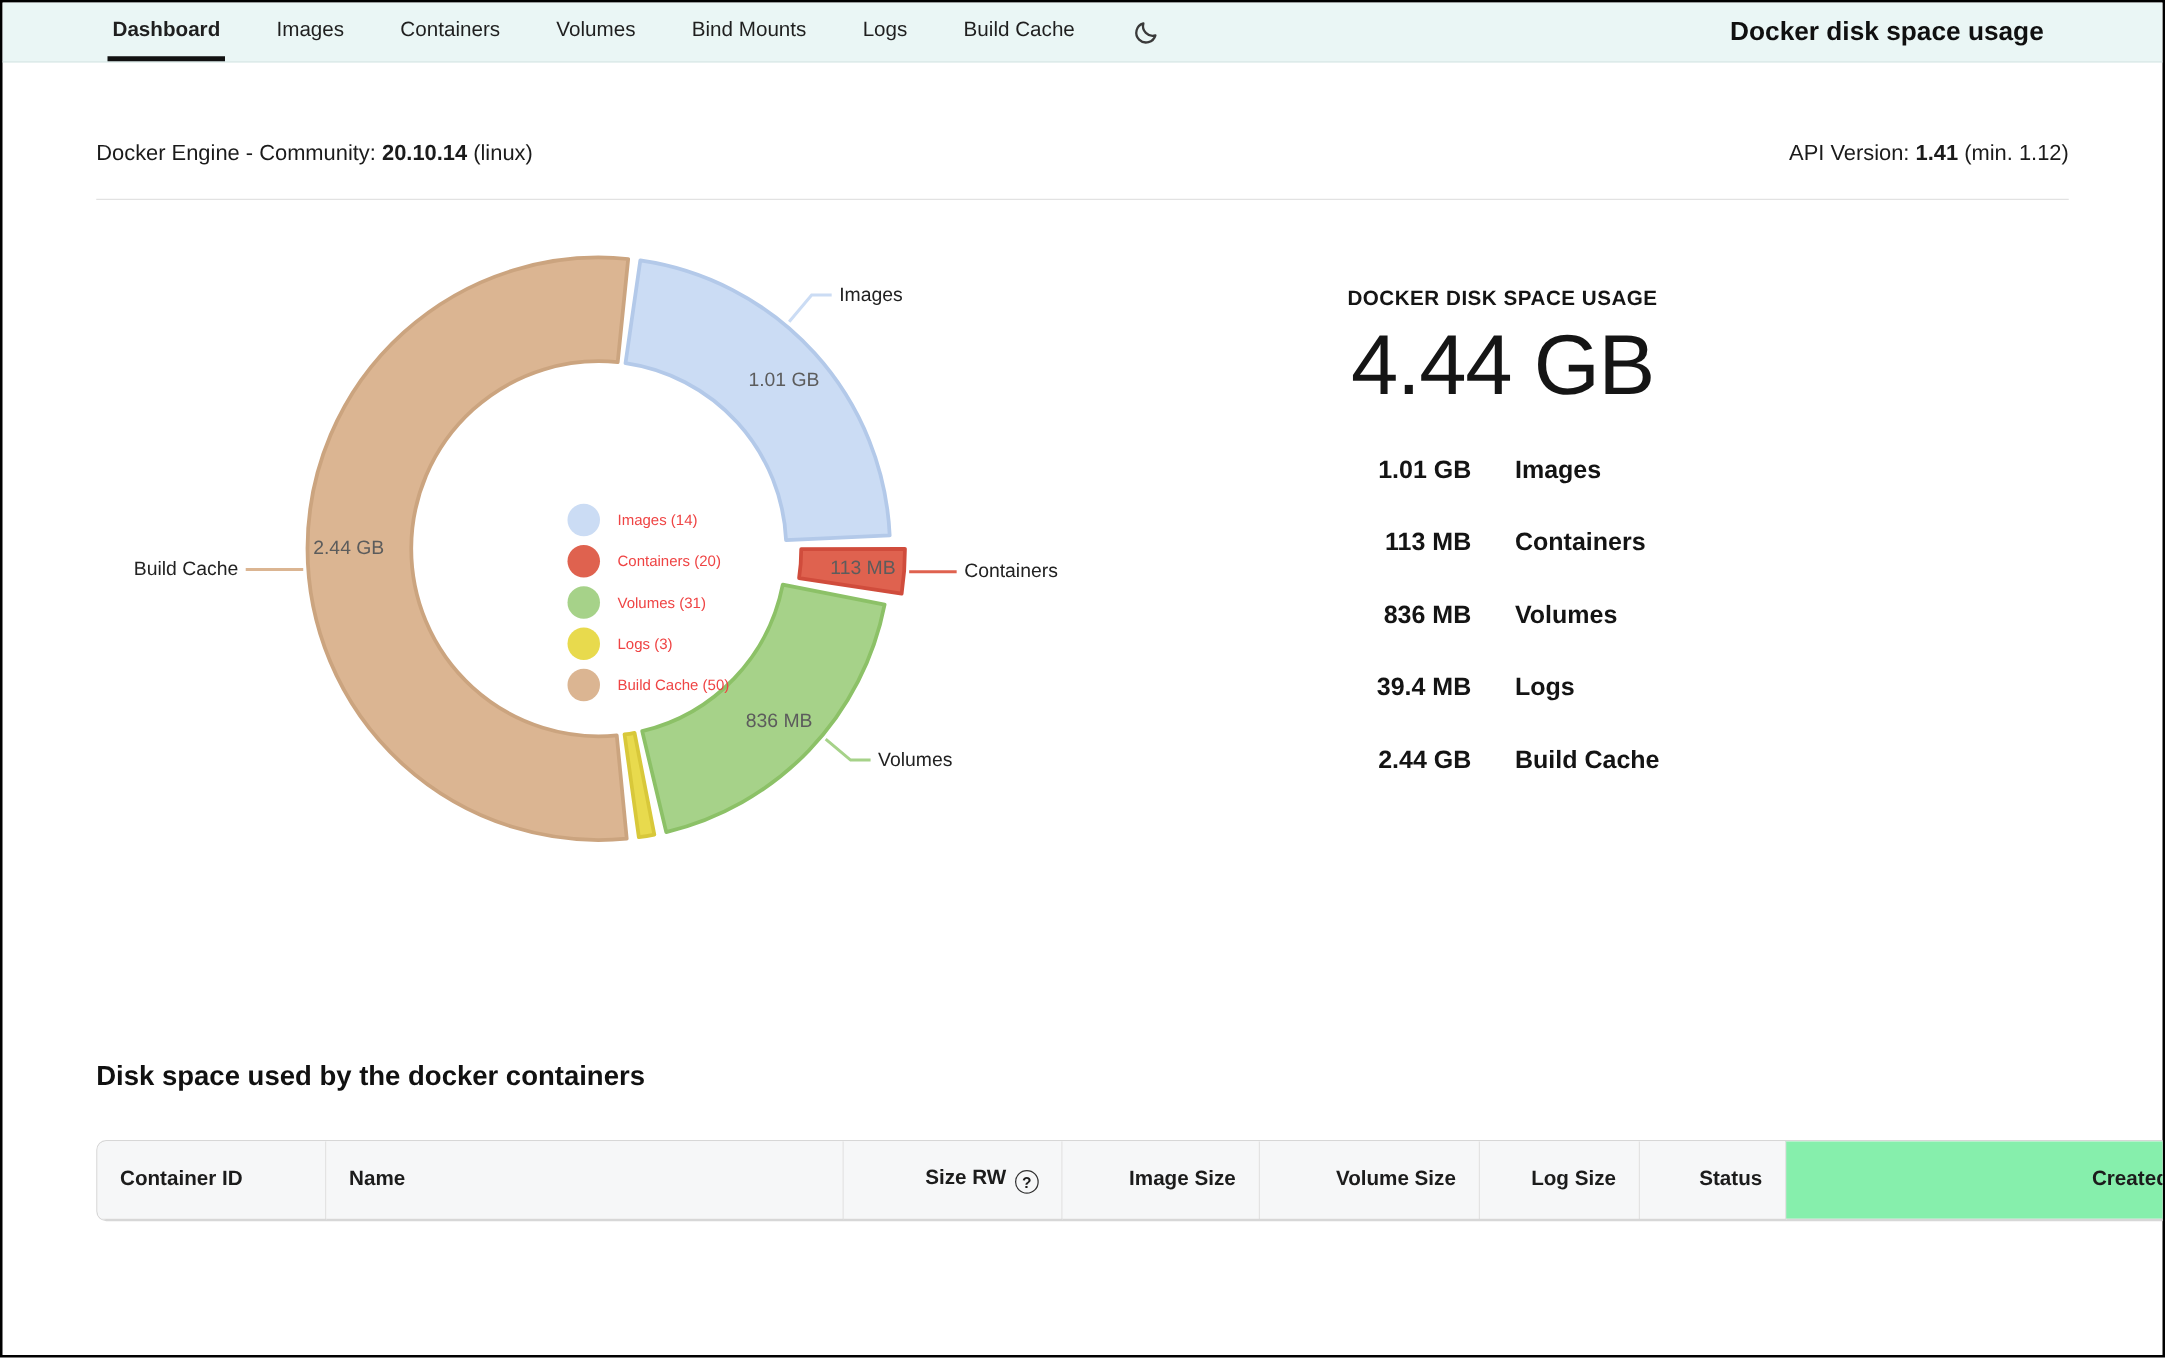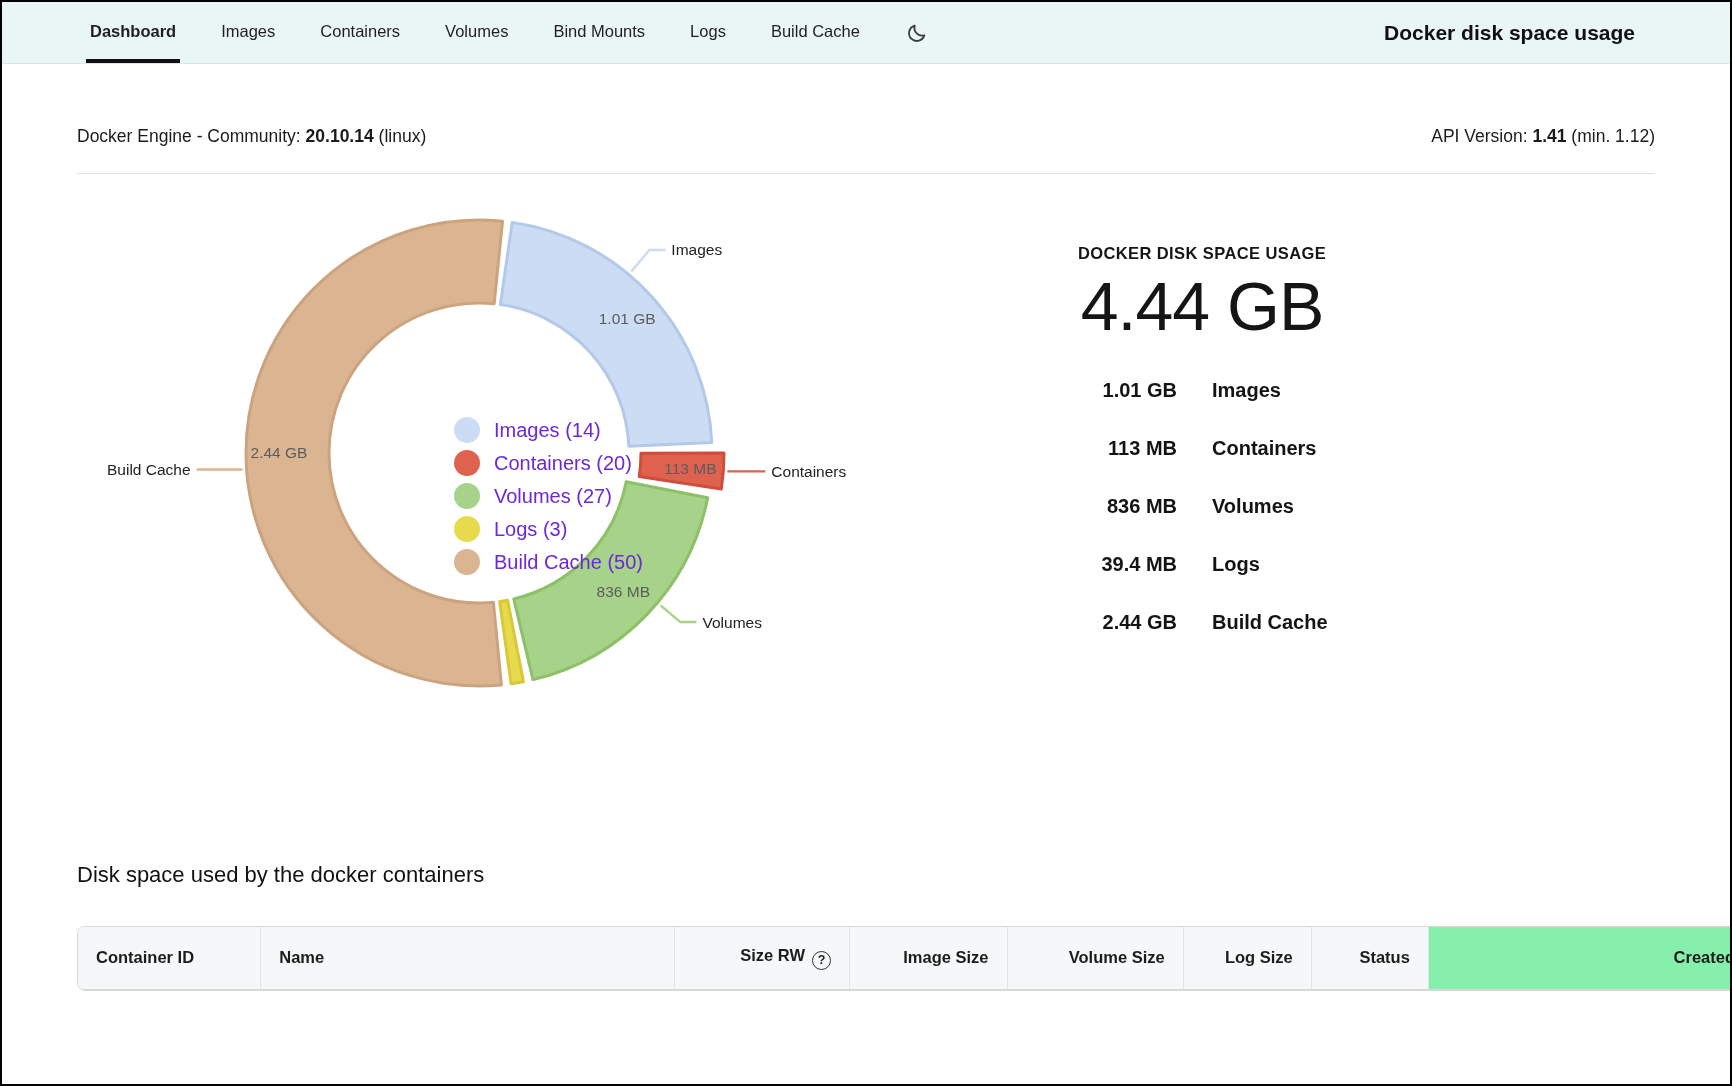--- a/index.html
+++ b/index.html
@@ -7,21 +7,21 @@
   body {
     width:1732px; height:1086px;
     border:2px solid #000;
     overflow:hidden;
     font-family:"Liberation Sans", sans-serif;
     color:#1c1c1c;
     position:relative;
   }
   
   .app-header {
-    height:62px; background:#eaf6f5;
+    height:48px; background:#eaf6f5;
     border-bottom:1px solid #d9e7e6;
     display:flex; align-items:stretch; justify-content:space-between;
     padding:0 95px 0 84px;
   }
   .nav { display:flex; gap:37px; align-items:stretch; }
   .tab {
     display:flex; align-items:center;
     font-size:16.5px; color:#1f1f1f;
     padding:2px 4px 0; border-bottom:4px solid transparent; cursor:pointer;
     white-space:nowrap;
@@ -35,30 +35,30 @@
     display:flex; justify-content:space-between;
     margin:62px 75px 0; font-size:17.5px; color:#1b1b1b;gap:36px;
   }
   .rule { border:none; border-top:1px solid #e2e2e2; margin:26px 75px 0; }
   
   .chart-section { position:relative; height:618px; }
   .donut-svg { position:absolute; left:0; top:0; }
   .legend { position:absolute; left:452px; top:243px; display:flex; flex-direction:column; gap:7px; }
   .legend-item { display:flex; align-items:center; height:26px; cursor:pointer; }
   .legend-dot { width:26px; height:26px; border-radius:50%; margin-right:14px; flex:none; }
-  .legend-label { font-size:20px; color:#6d28d9; }
+  .legend-label { font-size:12px; color:#ef4444; }
   .summary { position:absolute; left:985px; top:70px; width:430px; text-align:center; }
   .summary-title { font-size:16.5px; font-weight:bold; letter-spacing:.4px; color:#151515; }
   .summary-total { font-size:68px; font-weight:normal; color:#151515; margin-top:4px; letter-spacing:-1px; }
   .summary-rows { margin-top:34px; display:flex; flex-direction:column; gap:35px; }
   .summary-row { display:flex; align-items:baseline; }
   .summary-val { width:190px; text-align:right; font-size:20px; font-weight:bold; color:#141414; }
   .summary-lab { margin-left:35px; font-size:20px; font-weight:bold; color:#141414; }
   
-  .section-heading { margin:70px 75px 0; font-size:22px; font-weight:normal; color:#111; }
+  .section-heading { margin:70px 75px 0; font-size:22px; font-weight:bold; color:#111; }
   .table-wrap {
     margin:38px 0 0 75px; width:1696px;
     border:1px solid #d7d7d7; border-radius:8px; overflow:hidden;
     background:#fff;
   }
   table { border-collapse:collapse; width:100%; font-size:16.5px; color:#1c1c1c; table-layout:fixed; }
   th {
     height:62px; background:#f6f7f8; font-weight:bold;
     border-bottom:1px solid #d7d7d7; border-right:1px solid #e3e3e3;
     padding:0 18px; cursor:pointer; white-space:nowrap;
@@ -148,21 +148,21 @@
       <div class="legend-item">
         <span class="legend-dot" style="background: rgb(203, 220, 244);"></span>
         <span class="legend-label">Images (14)</span>
       </div>
       <div class="legend-item">
         <span class="legend-dot" style="background: rgb(223, 98, 79);"></span>
         <span class="legend-label">Containers (20)</span>
       </div>
       <div class="legend-item">
         <span class="legend-dot" style="background: rgb(166, 210, 137);"></span>
-        <span class="legend-label">Volumes (27)</span>
+        <span class="legend-label">Volumes (31)</span>
       </div>
       <div class="legend-item">
         <span class="legend-dot" style="background: rgb(232, 218, 77);"></span>
         <span class="legend-label">Logs (3)</span>
       </div>
       <div class="legend-item">
         <span class="legend-dot" style="background: rgb(219, 181, 146);"></span>
         <span class="legend-label">Build Cache (50)</span>
       </div>
     </div>

